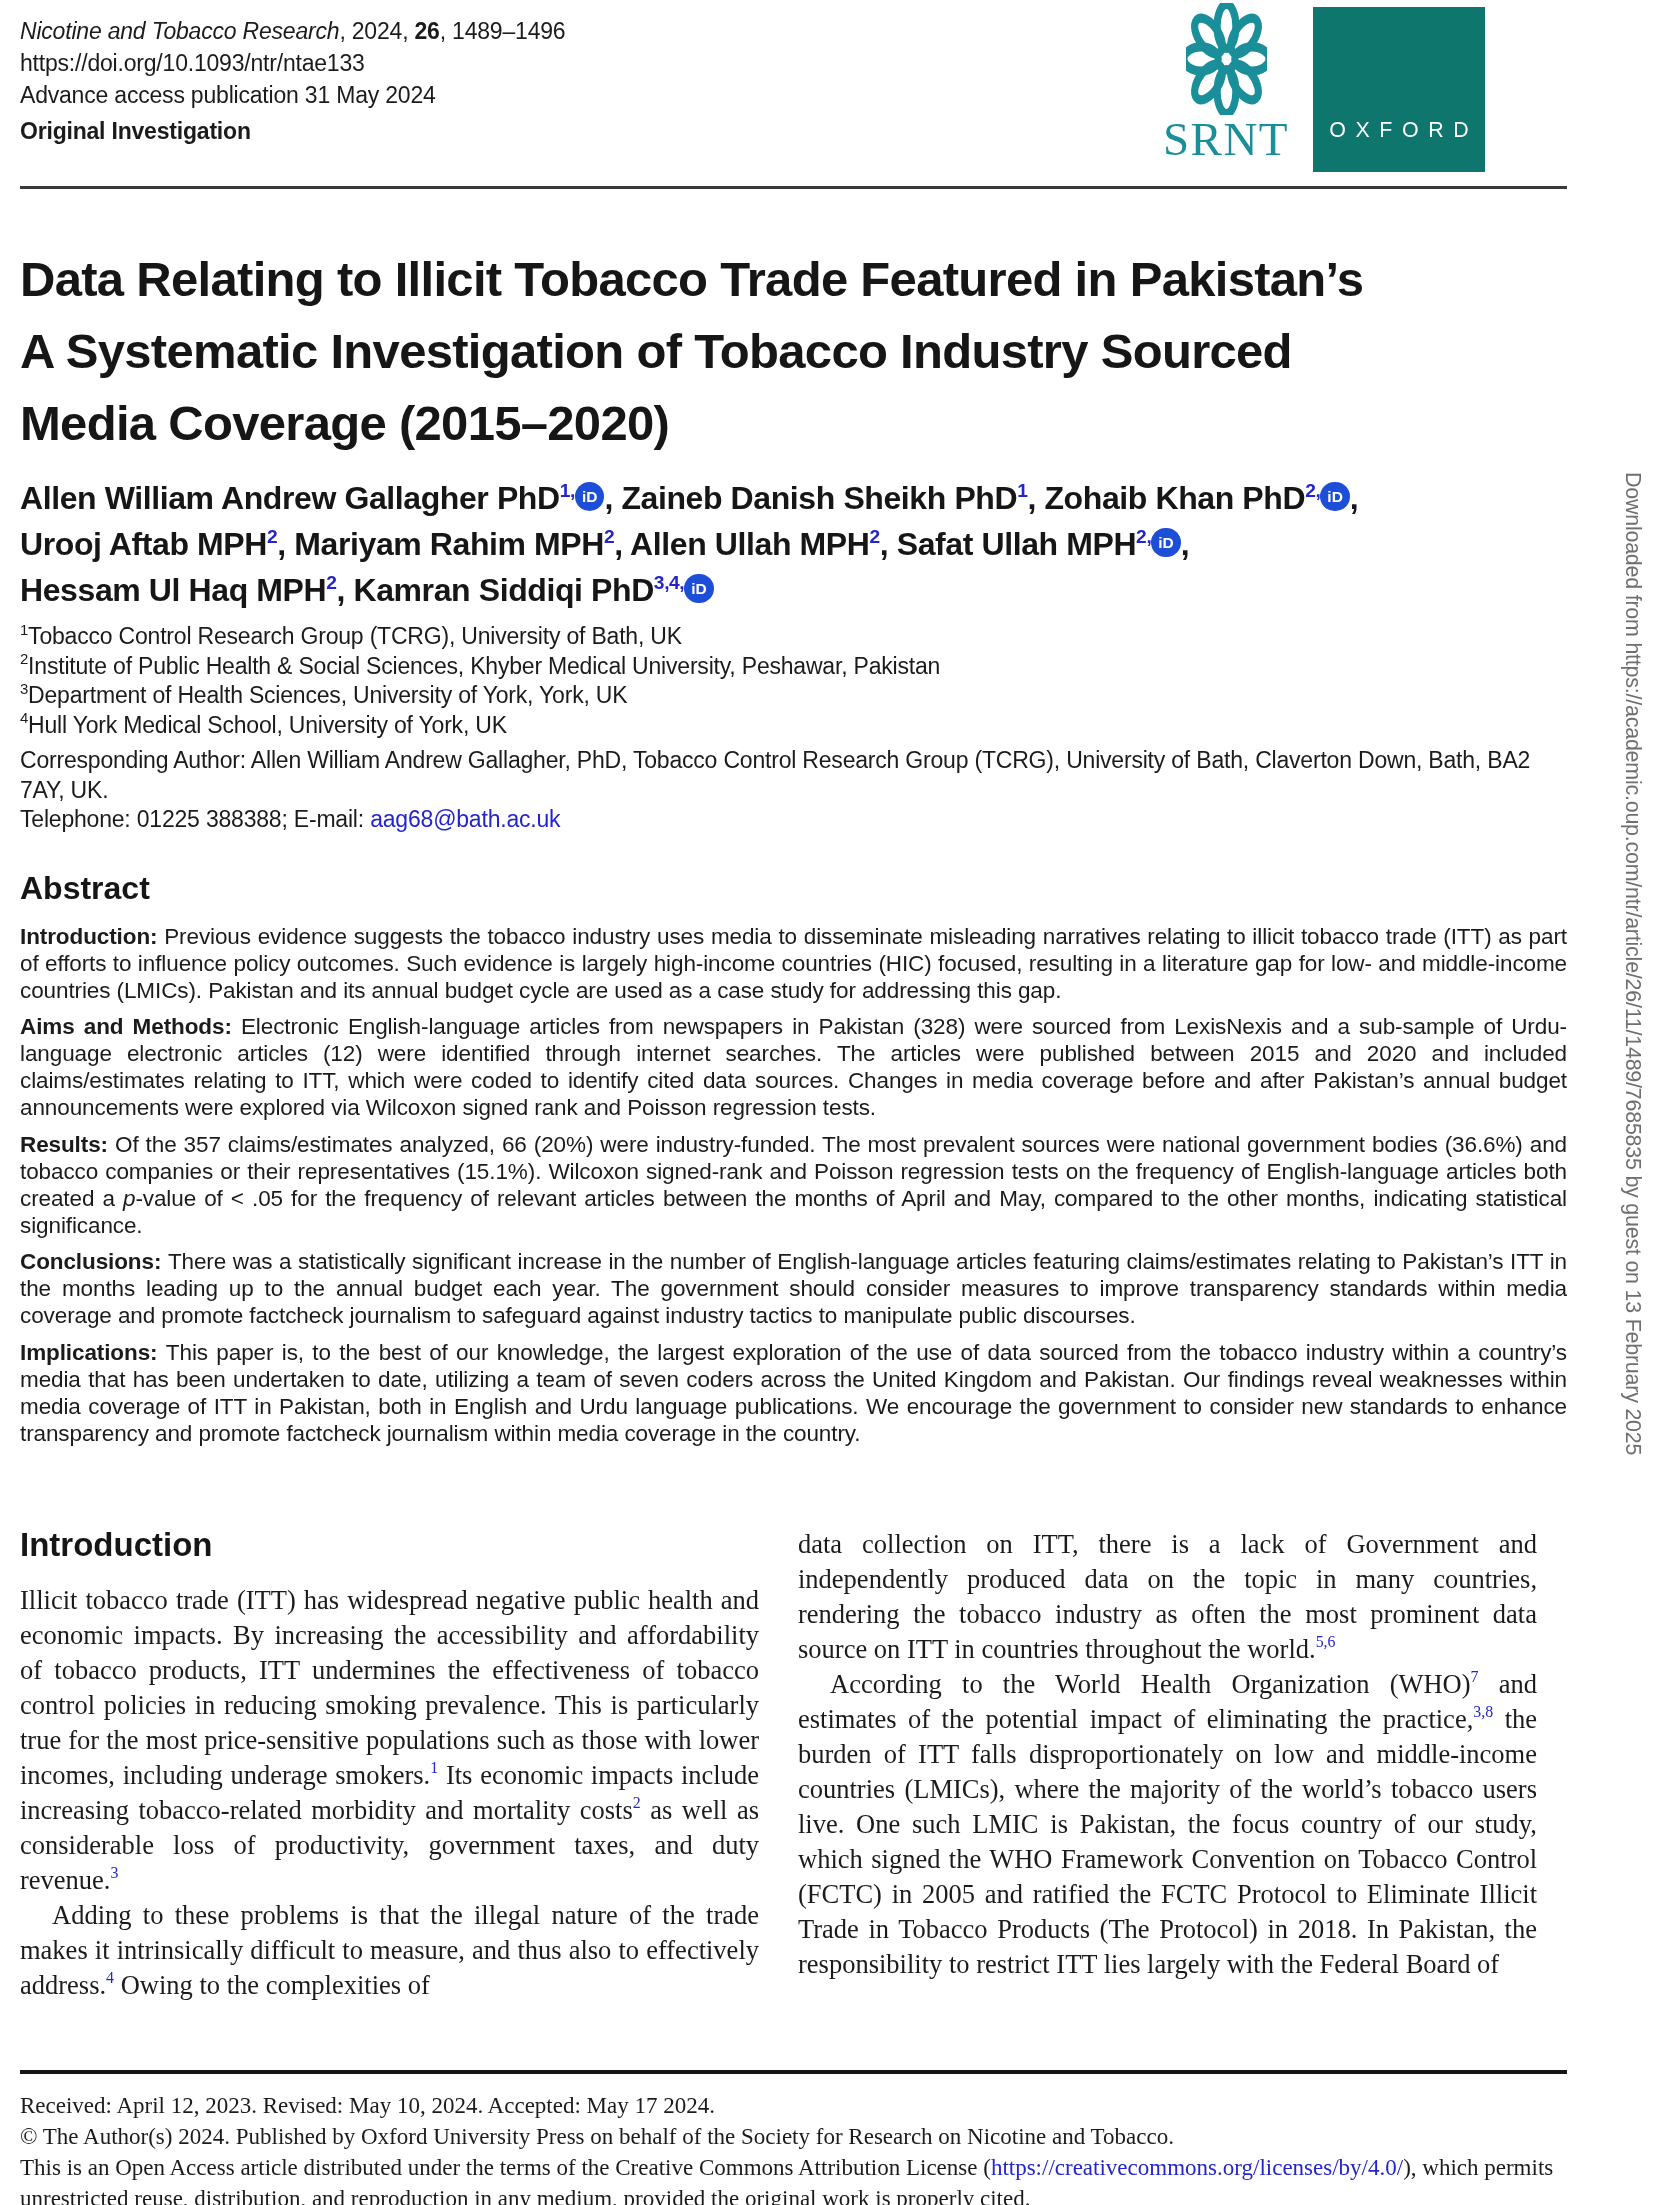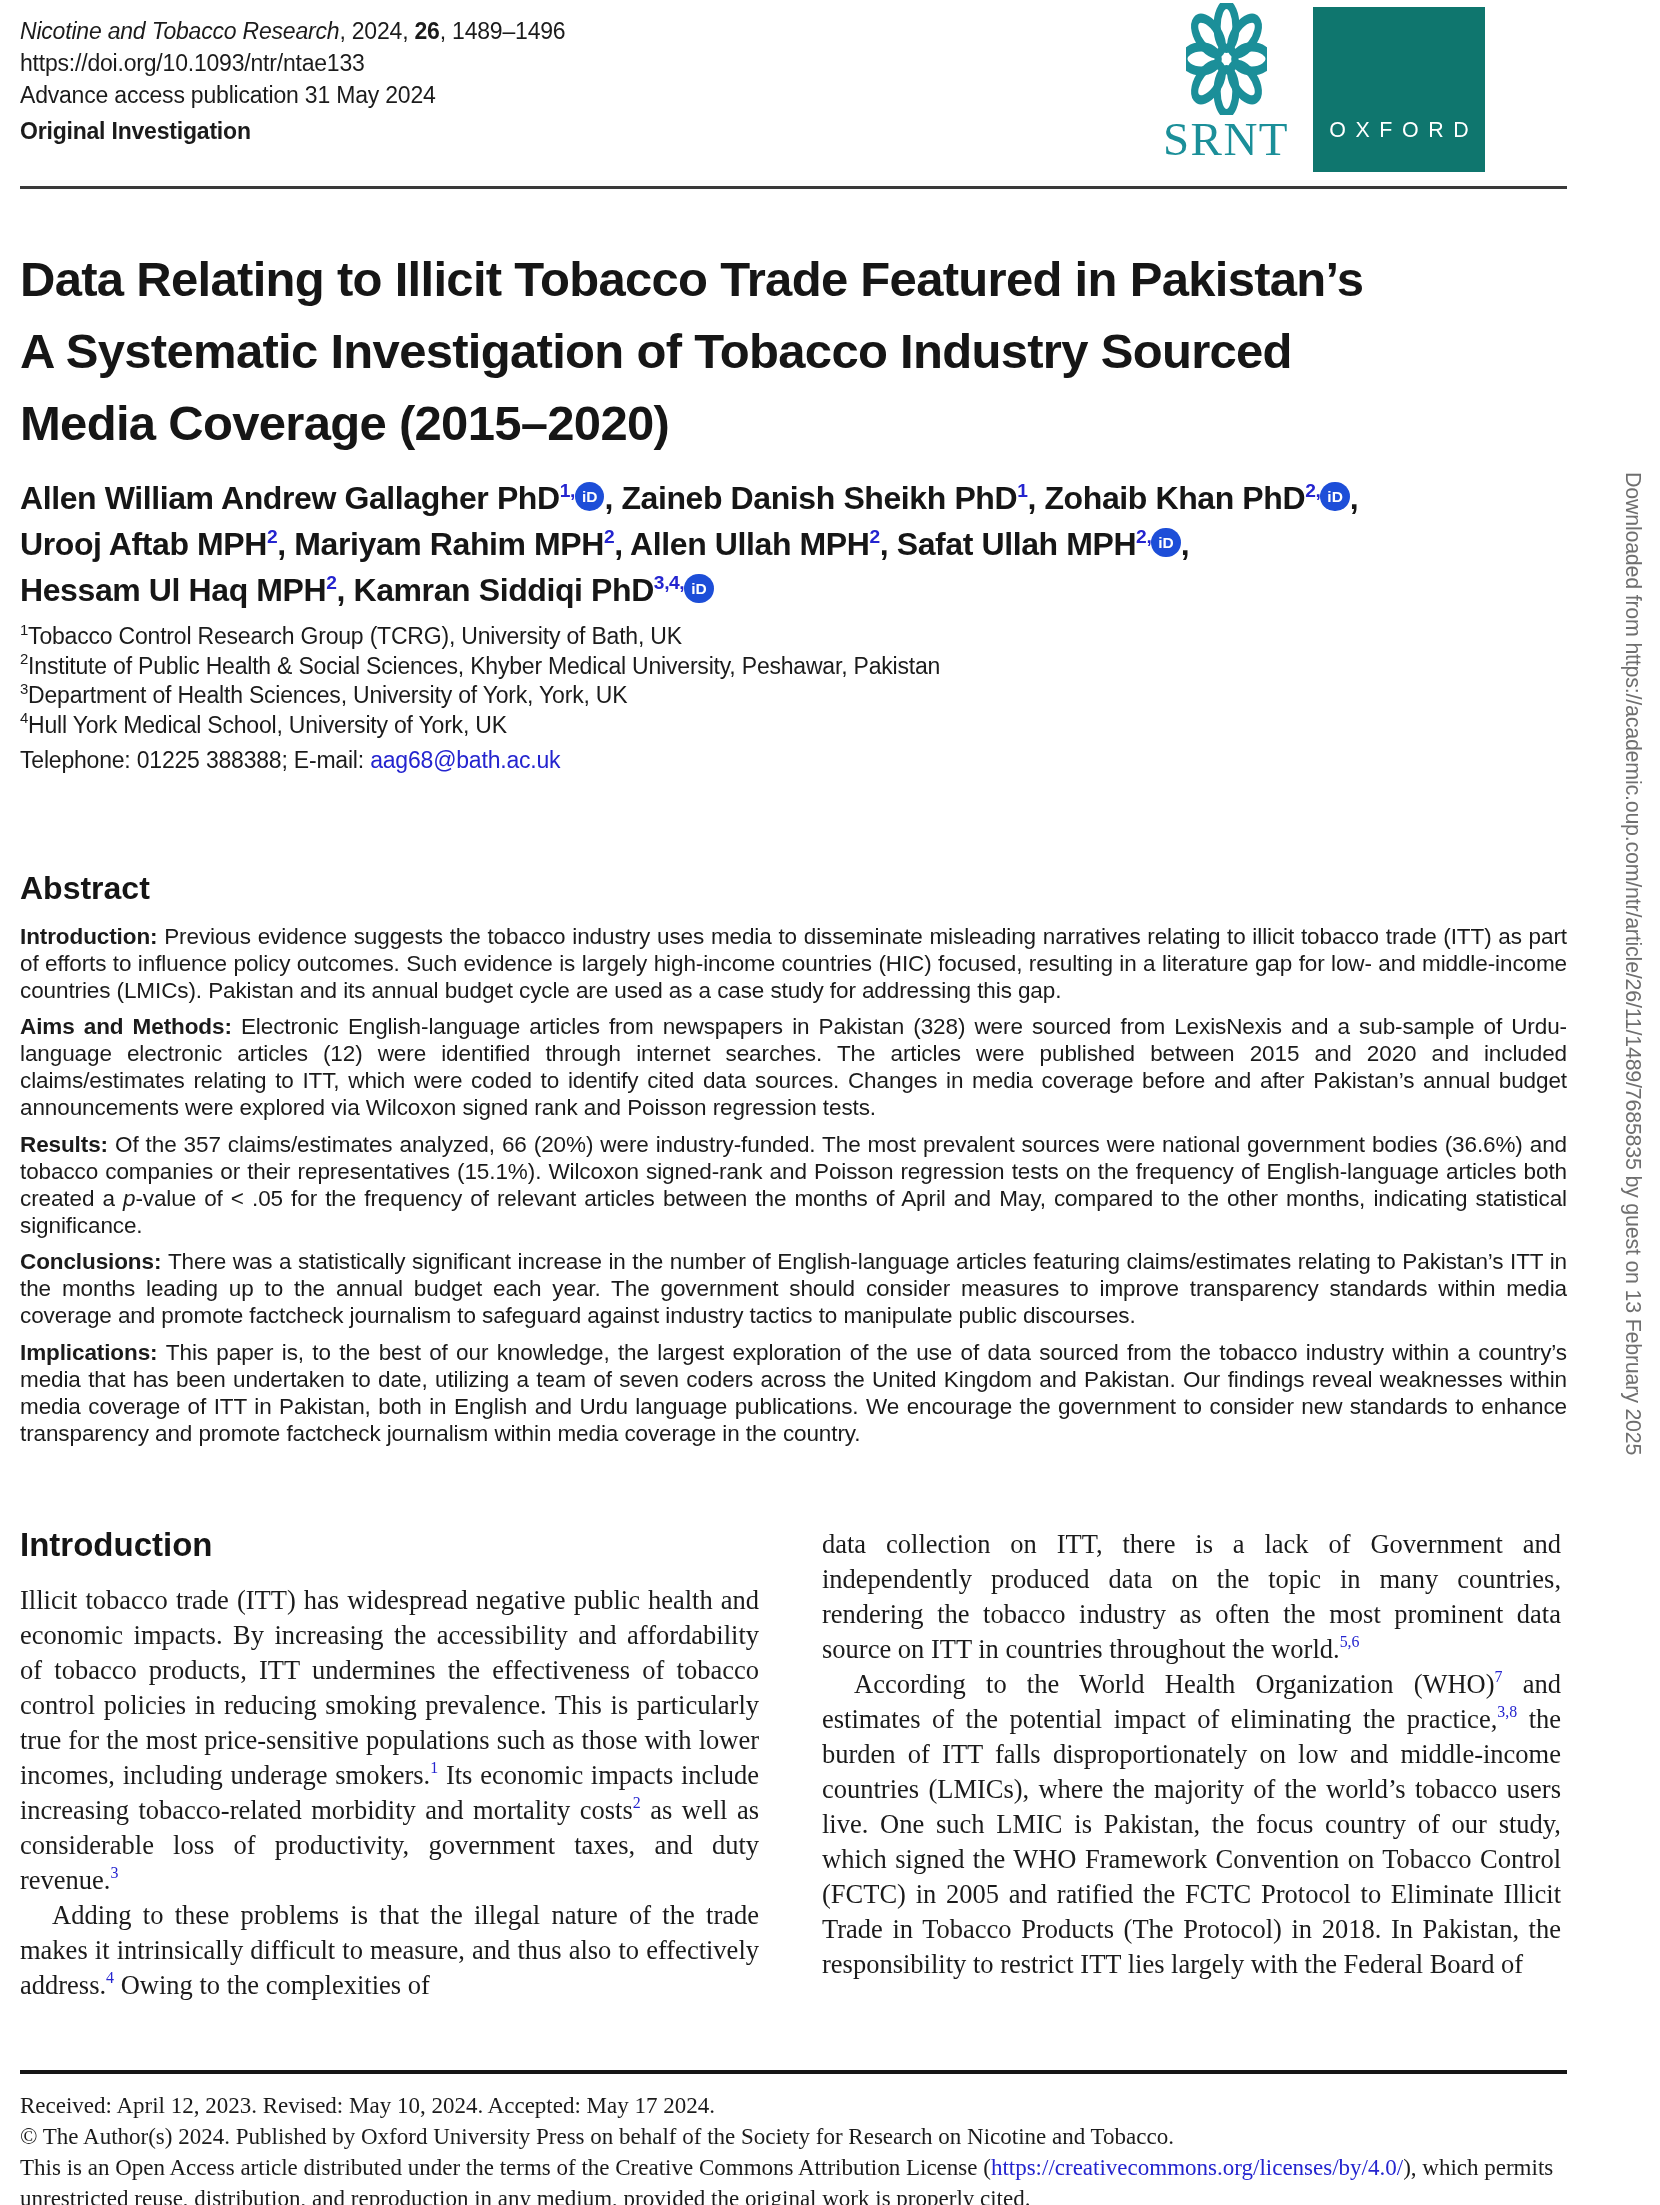--- a/index.html
+++ b/index.html
@@ -44,21 +44,21 @@
 
   
   .abstract{position:absolute;left:20px;top:871px;width:1547px;}
   .abstract h2{margin:0 0 17.7px 0;font-size:32px;line-height:34px;font-weight:bold;color:#161616;}
   .abstract p{margin:0 0 9.6px 0;font-size:22.5px;line-height:27px;text-align:justify;
               letter-spacing:-0.1px;}
   .abstract p .b{font-weight:bold;}
   .abstract p .i{font-style:italic;}
 
   
-  .intro{position:absolute;left:20px;top:1527px;width:1547px;display:flex;gap:63px;}
+  .intro{position:absolute;left:20px;top:1527px;width:1547px;display:flex;gap:39px;}
   .intro .col{width:739px;}
   .intro h2{margin:0 0 20.6px 0;font-size:33px;line-height:35px;font-weight:bold;color:#161616;
             font-family:"Liberation Sans",sans-serif;}
   .intro p{margin:0;font-family:"Liberation Serif",serif;font-size:26.5px;line-height:35px;
            text-align:justify;hyphens:auto;}
   .intro p.indent{text-indent:32px;}
 
   
   .footer-rule{position:absolute;left:20px;top:2070px;width:1547px;height:4.4px;background:#161616;}
   .footer-text{position:absolute;left:20px;top:2090px;width:1547px;font-family:"Liberation Serif",serif;
@@ -118,20 +118,21 @@
   </div>
 
   <div class="affiliations">
     <div><sup class="sup dark">1</sup><span>Tobacco Control Research Group (TCRG), University of Bath, UK</span></div>
     <div><sup class="sup dark">2</sup><span>Institute of Public Health &amp; Social Sciences, Khyber Medical University, Peshawar, Pakistan</span></div>
     <div><sup class="sup dark">3</sup><span>Department of Health Sciences, University of York, York, UK</span></div>
     <div><sup class="sup dark">4</sup><span>Hull York Medical School, University of York, UK</span></div>
   </div>
 
   <div class="corresponding">
+    <div>Corresponding Author: Allen William Andrew Gallagher, PhD, Tobacco Control Research Group (TCRG), University of Bath, Claverton Down, Bath, BA2 7AY, UK.</div>
     <div><span>Telephone: 01225 388388; E-mail: </span><span class="link">aag68@bath.ac.uk</span></div>
   </div>
 
   <section class="abstract">
     <h2>Abstract</h2>
     <p><span class="b">Introduction: </span><span>Previous evidence suggests the tobacco industry uses media to disseminate misleading narratives relating to illicit tobacco trade (ITT) as part of efforts to influence policy outcomes. Such evidence is largely high-income countries (HIC) focused, resulting in a literature gap for low- and middle-income countries (LMICs). Pakistan and its annual budget cycle are used as a case study for addressing this gap.</span></p>
     <p><span class="b">Aims and Methods: </span><span>Electronic English-language articles from newspapers in Pakistan (328) were sourced from LexisNexis and a sub-sample of Urdu-language electronic articles (12) were identified through internet searches. The articles were published between 2015 and 2020 and included claims/estimates relating to ITT, which were coded to identify cited data sources. Changes in media coverage before and after Pakistan’s annual budget announcements were explored via Wilcoxon signed rank and Poisson regression tests.</span></p>
     <p><span class="b">Results: </span><span>Of the 357 claims/estimates analyzed, 66 (20%) were industry-funded. The most prevalent sources were national government bodies (36.6%) and tobacco companies or their representatives (15.1%). Wilcoxon signed-rank and Poisson regression tests on the frequency of English-language articles both created a </span><span class="i">p</span><span>-value of &lt; .05 for the frequency of relevant articles between the months of April and May, compared to the other months, indicating statistical significance.</span></p>
     <p><span class="b">Conclusions: </span><span>There was a statistically significant increase in the number of English-language articles featuring claims/estimates relating to Pakistan’s ITT in the months leading up to the annual budget each year. The government should consider measures to improve transparency standards within media coverage and promote factcheck journalism to safeguard against industry tactics to manipulate public discourses.</span></p>
     <p><span class="b">Implications: </span><span>This paper is, to the best of our knowledge, the largest exploration of the use of data sourced from the tobacco industry within a country’s media that has been undertaken to date, utilizing a team of seven coders across the United Kingdom and Pakistan. Our findings reveal weaknesses within media coverage of ITT in Pakistan, both in English and Urdu language publications. We encourage the government to consider new standards to enhance transparency and promote factcheck journalism within media coverage in the country.</span></p>

